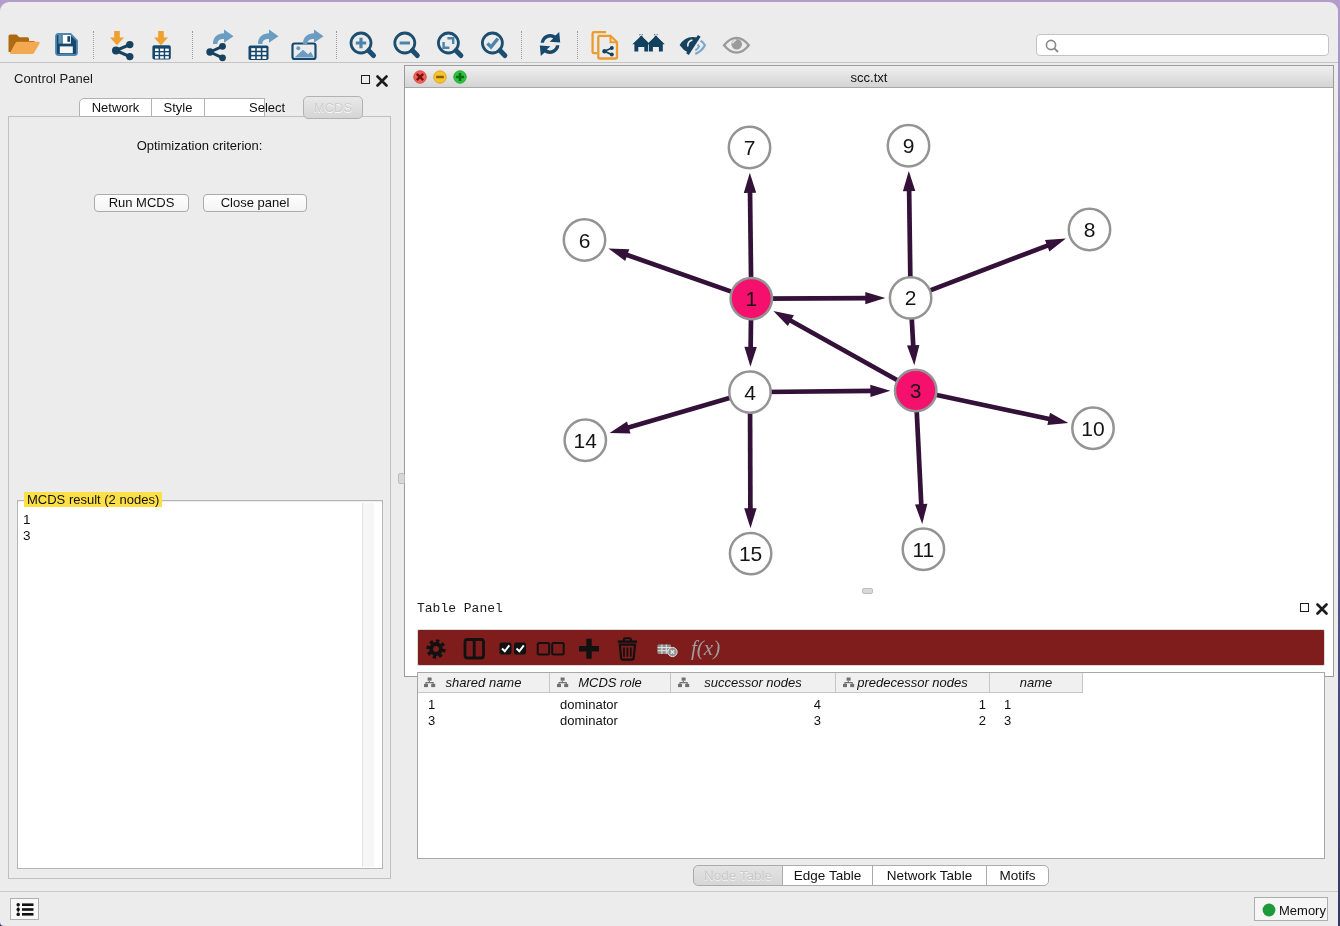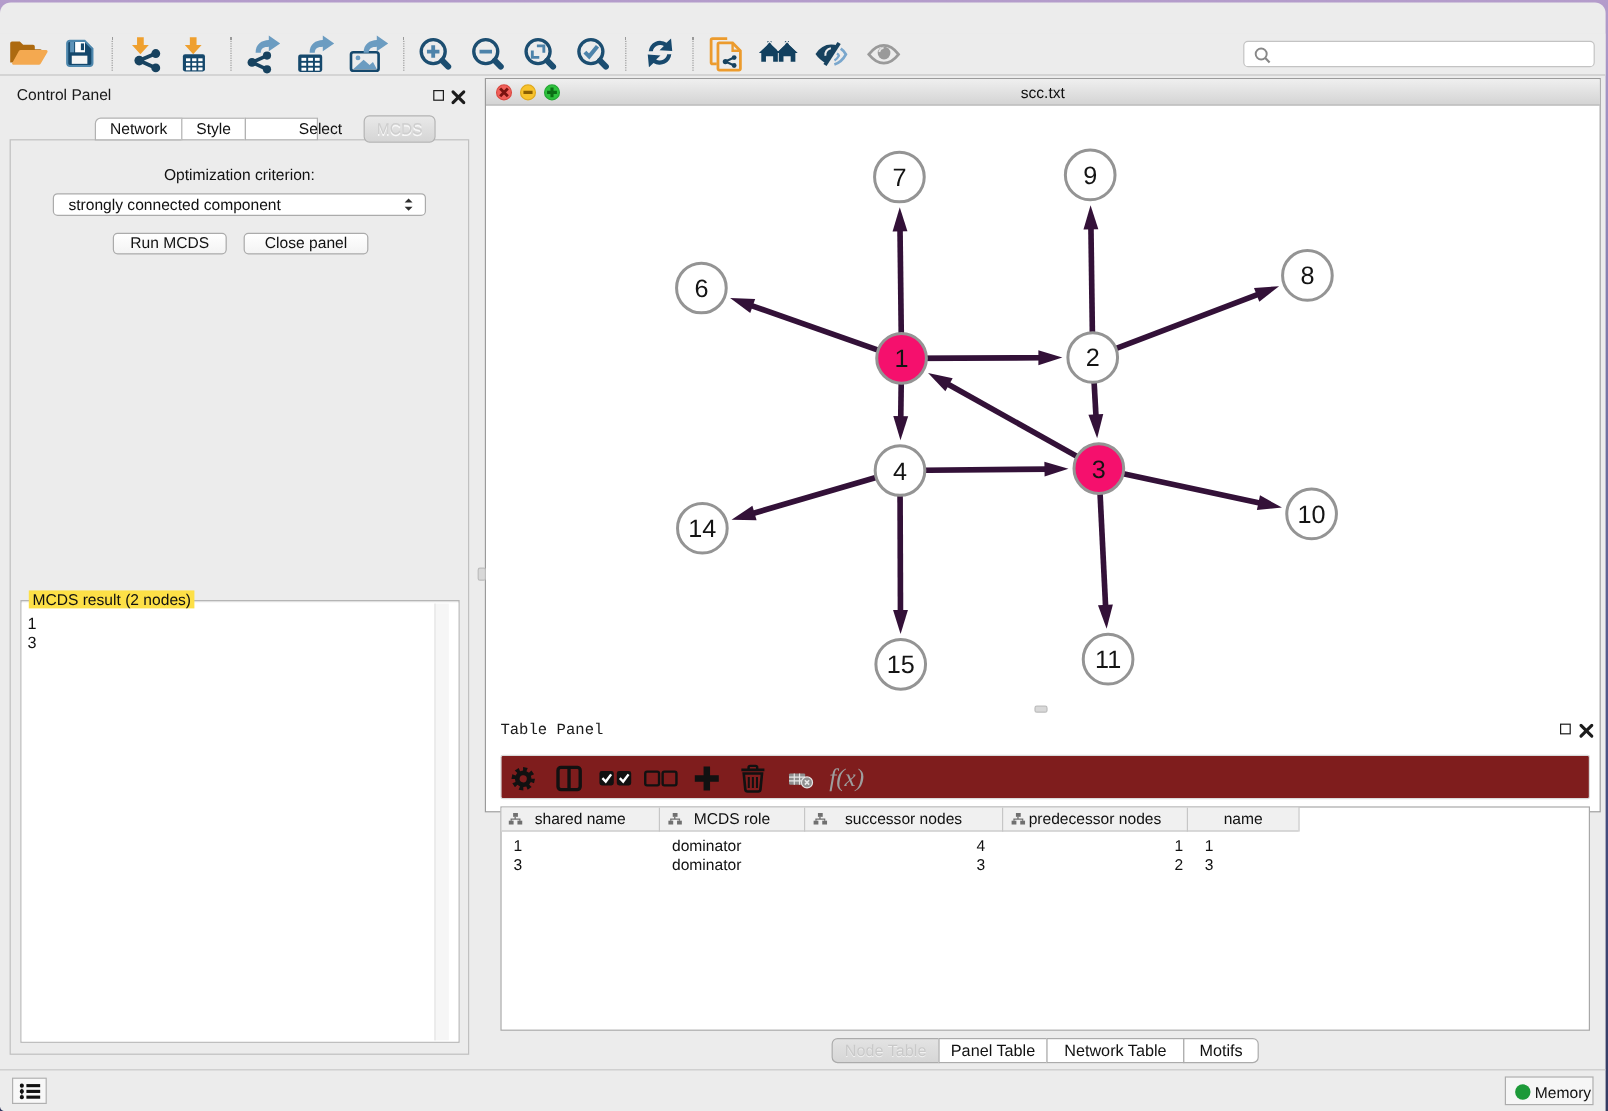--- a/index.html
+++ b/index.html
@@ -36,21 +36,21 @@
 #graph { position:absolute; left:1px; top:22px; }
 #graph text { font-size:21px; fill:#141414; text-anchor:middle; font-family:"Liberation Sans",sans-serif; }
 
 #vhandle { position:absolute; left:398px; top:471px; width:7px; height:11px; background:#d8d8d8; border:1px solid #bdbdbd; border-radius:2px; }
 #hhandle { position:absolute; left:862px; top:586px; width:11px; height:6px; background:#d8d8d8; border:1px solid #bdbdbd; border-radius:2px; }
 
 #tp-title { position:absolute; left:417px; top:599px; font-size:13px; color:#1a1a1a;font-family:Liberation Mono, monospace; }
 #tp-toolbar { position:absolute; left:417px; top:627px; width:908px; height:37px; background:#7f1d1d; border:1px solid #dadada; border-radius:2px; }
 #tbl { position:absolute; left:417px; top:670px; width:908px; height:187px; background:#fff; border:1px solid #a8a8a8; }
 #tbl-head { position:absolute; left:0; top:0; width:664px; height:20px; background:#f0f0f0; border-bottom:1px solid #c6c6c6; }
-.th { position:absolute; top:0; height:20px; border-right:1px solid #c6c6c6; font-size:13px; color:#111; text-align:center; line-height:19px; }
+.th { position:absolute; top:0; height:20px; border-right:1px solid #c6c6c6; font-size:13px; color:#111; text-align:center; line-height:19px;font-style:italic; }
 .td { position:absolute; font-size:13px; color:#111; height:16px; line-height:16px; }
 
 .btab { position:absolute; top:863px; height:21px; background:#fff; border:1px solid #ababab; font-size:13.5px; color:#111; text-align:center; line-height:19px; }
 
 #statusline { position:absolute; left:0; top:889px; width:100%; border-top:1px solid #c9c9c9; }
 #listbtn { position:absolute; left:10px; top:896px; width:29px; height:22px; background:#f8f8f8; border:1px solid #b0b0b0; }
 #membtn { position:absolute; left:1254px; top:895px; width:74px; height:24px; background:#f6f6f6; border:1px solid #adadad; font-size:13px; color:#111; }
 </style>
 </head>
 <body>
@@ -224,23 +224,20 @@
   <div class="winbtn-sq" style="left:361px; top:73px;"></div>
   <svg class="abs" style="left:376px; top:73px;" width="12" height="12">
       <path d="M1.5,1.5 L10.5,10.5 M10.5,1.5 L1.5,10.5" stroke="#1c1c1c" stroke-width="2.6" stroke-linecap="round"></path>
     </svg>
   <div id="cp-box"></div>
   <div class="tab" style="left:79px; width:73px; border-radius:5px 0 0 0;">Network</div>
   <div class="tab" style="left:151px; width:54px;">Style</div>
   <div class="tab" style="left:204px; width:61px;padding-left:44px;">Select</div>
   <div class="tab" id="tab-mcds" style="left:263px; width:60px;margin-left:40px;">MCDS</div>
   <div id="opt-label">Optimization criterion:</div>
-  <div id="dropdown">strongly connected component<svg width="11" height="13" viewBox="0 0 11 13" style="position:absolute;right:8px;top:2px;">
-        <path d="M2.2 4.8 L5.5 1.4 L8.8 4.8 Z M2.2 8.2 L5.5 11.6 L8.8 8.2 Z" fill="#2e2e2e"></path>
-      </svg></div>
   <div class="btn" style="left:94px; width:95px;">Run MCDS</div>
   <div class="btn" style="left:203px; width:104px;">Close panel</div>
   <div id="fieldset"></div>
   <div id="fs-white"></div>
   <div id="fs-scroll"></div>
   <div id="fs-label">MCDS result (2 nodes)</div>
   <div id="fs-text">1<br>3</div>
 
   <div id="netwin">
     <div id="nettitle">
@@ -410,21 +407,21 @@
     <div class="td" style="left:253px; top:24px; width:150px; text-align:right;">4</div>
     <div class="td" style="left:418px; top:24px; width:150px; text-align:right;">1</div>
     <div class="td" style="left:586px; top:24px;">1</div>
     <div class="td" style="left:10px; top:40px;">3</div>
     <div class="td" style="left:142px; top:40px;">dominator</div>
     <div class="td" style="left:253px; top:40px; width:150px; text-align:right;">3</div>
     <div class="td" style="left:418px; top:40px; width:150px; text-align:right;">2</div>
     <div class="td" style="left:586px; top:40px;">3</div>
   </div>
   <div class="btab" style="left:693px; width:90px; border-radius:5px 0 0 5px; background:linear-gradient(#e3e3e3,#d6d6d6); color:#c9c9c9; text-shadow:0 1px 0 #f2f2f2;">Node Table</div>
-  <div class="btab" style="left:782px; width:91px;">Panel Table</div>
+  <div class="btab" style="left:782px; width:91px;">Edge Table</div>
   <div class="btab" style="left:872px; width:115px;">Network Table</div>
   <div class="btab" style="left:986px; width:63px; border-radius:0 5px 5px 0;">Motifs</div>
 
   <div id="statusline"></div>
   <div id="listbtn">
     <svg width="18" height="15" style="position:absolute;left:5px;top:3px;">
       <g fill="#111">
         <rect x="0.5" y="1" width="3.4" height="3.4" rx="1.6"></rect>
           <rect x="0.5" y="5.8" width="3.4" height="3.4" rx="1.6"></rect>
           <rect x="0.5" y="10.6" width="3.4" height="3.4" rx="1.6"></rect>

